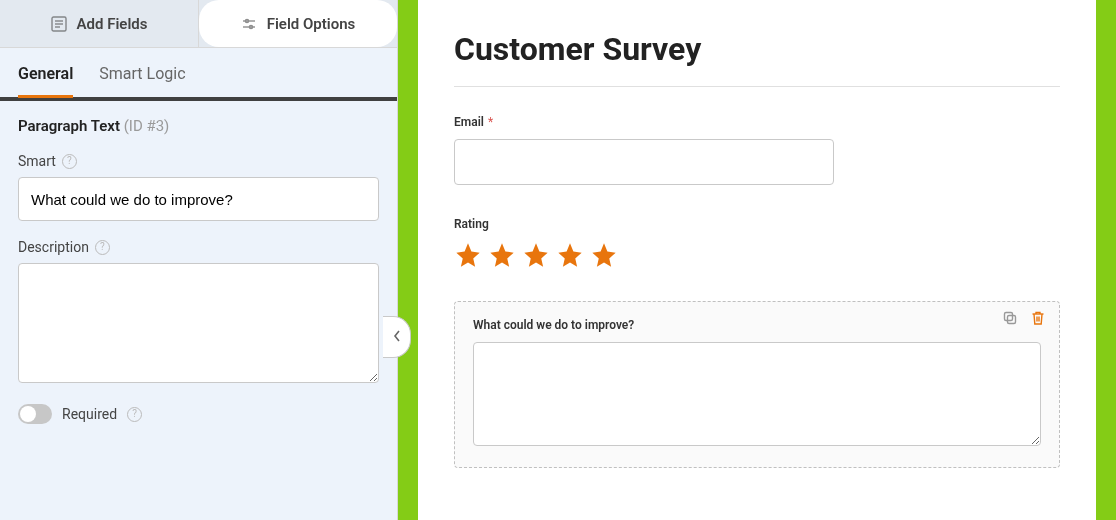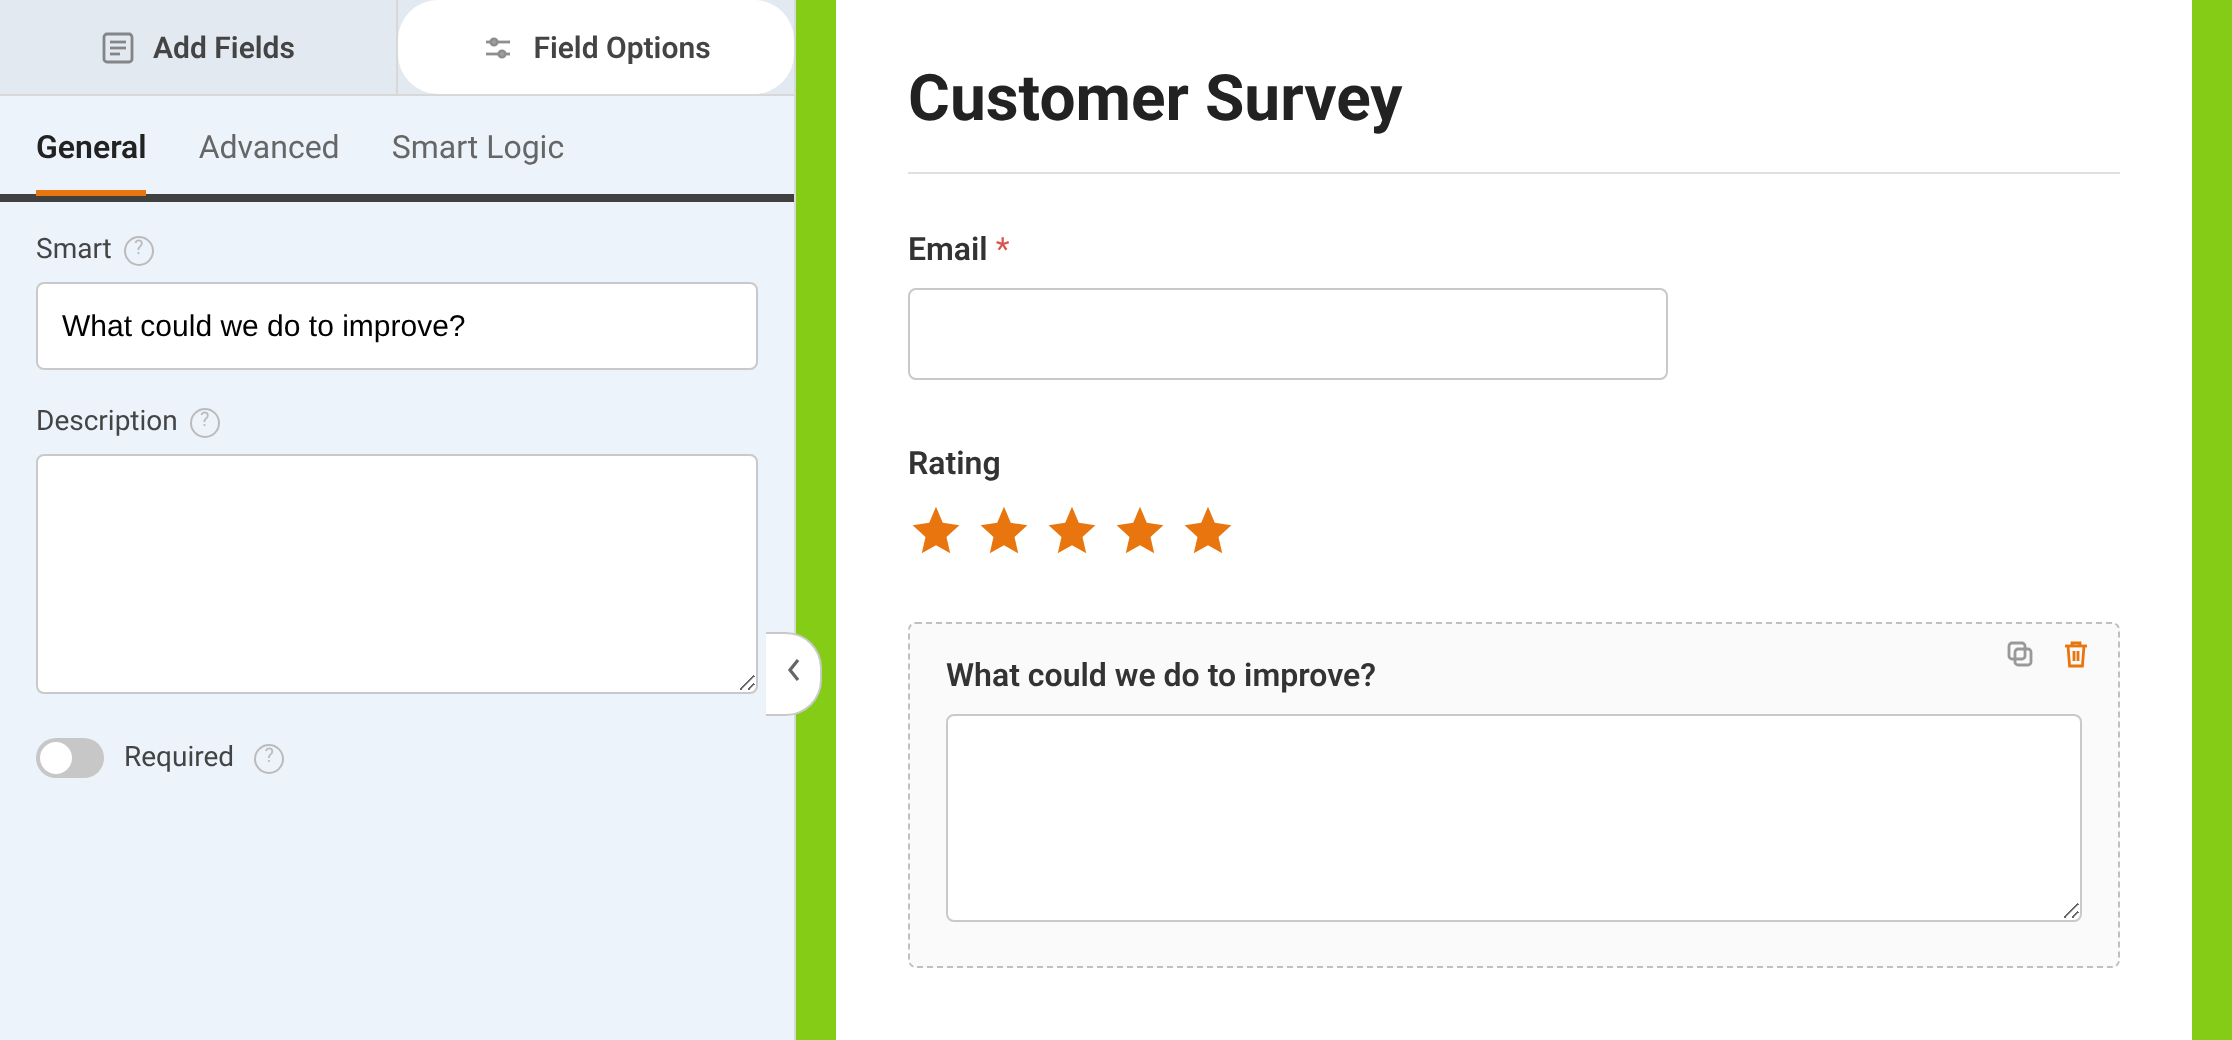--- a/index.html
+++ b/index.html
@@ -158,21 +158,21 @@
     .preview-title {
       font-size: 32px;
       font-weight: 700;
       color: #222;
       padding-bottom: 18px;
       border-bottom: 1px solid #e0e0e0;
       margin-bottom: 28px;
     }
     .pv-field { margin-bottom: 32px; }
     .pv-label {
-      font-size: 16px;
+      font-size: 12px;
       font-weight: 600;
       color: #333;
       margin-bottom: 10px;
       display: flex;
       align-items: center;
       gap: 4px;
     }
     .pv-required { color: #d9534f; font-weight: 400; }
     .pv-input {
       width: 380px;
@@ -244,25 +244,28 @@
               <line x1="2" y1="11" x2="14" y2="11"></line>
               <circle cx="10" cy="11" r="1.6" fill="#666"></circle>
             </svg>
         </span>
         <span>Field Options</span>
       </div>
     </div>
 
     <div class="sub-tabs">
       <div class="sub-tab active">General</div>
-      <div class="sub-tab">Advanced</div>
       <div class="sub-tab">Smart Logic</div>
     </div>
 
     <div class="panel-body">
+      <div class="field-type">
+        <span class="typename">Paragraph Text</span>
+        <span class="idtxt">(ID #3)</span>
+      </div>
 
       <div class="form-row">
         <div class="form-label">
           <span>Smart</span>
           <span class="help-icon">?</span>
         </div>
         <input class="text-input" type="text" value="What could we do to improve?" style="">
       </div>
 
       <div class="form-row">

